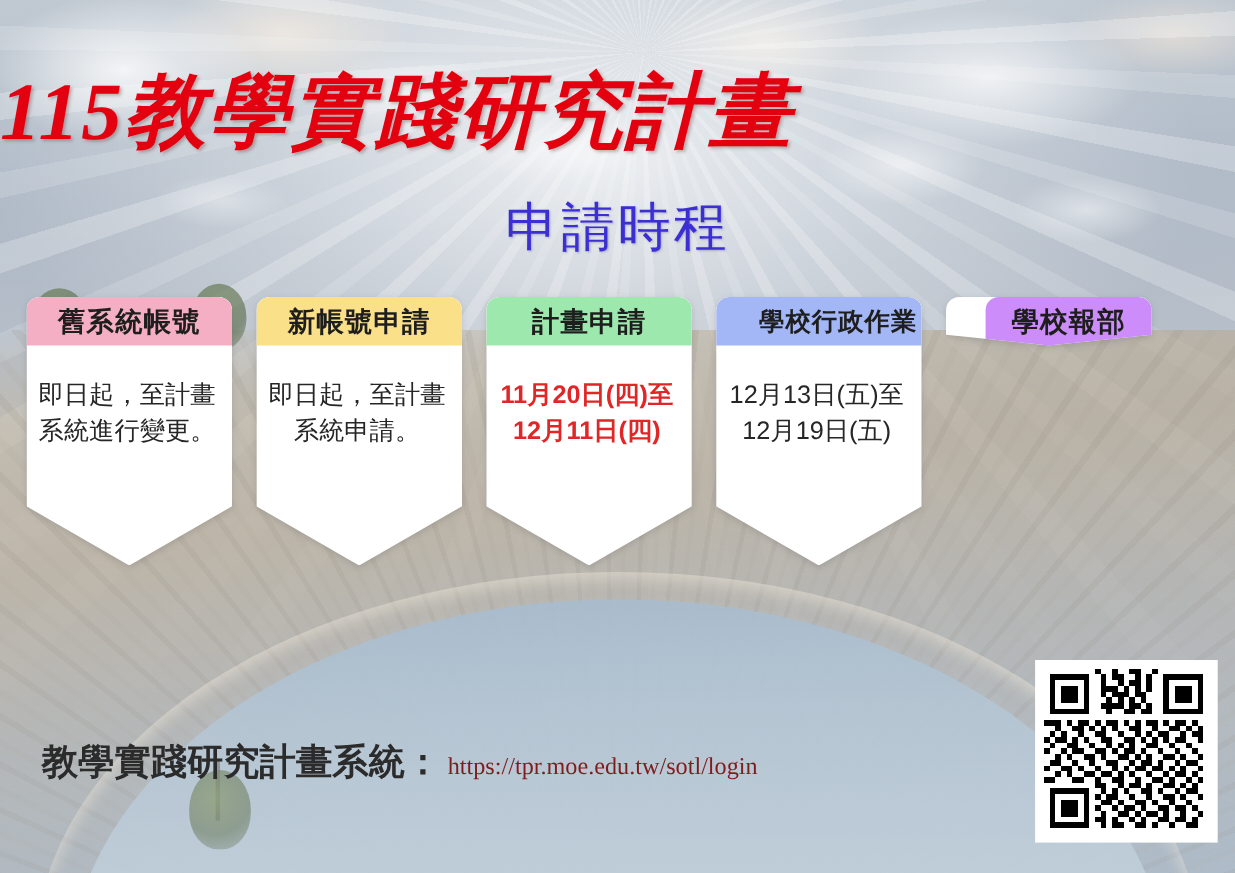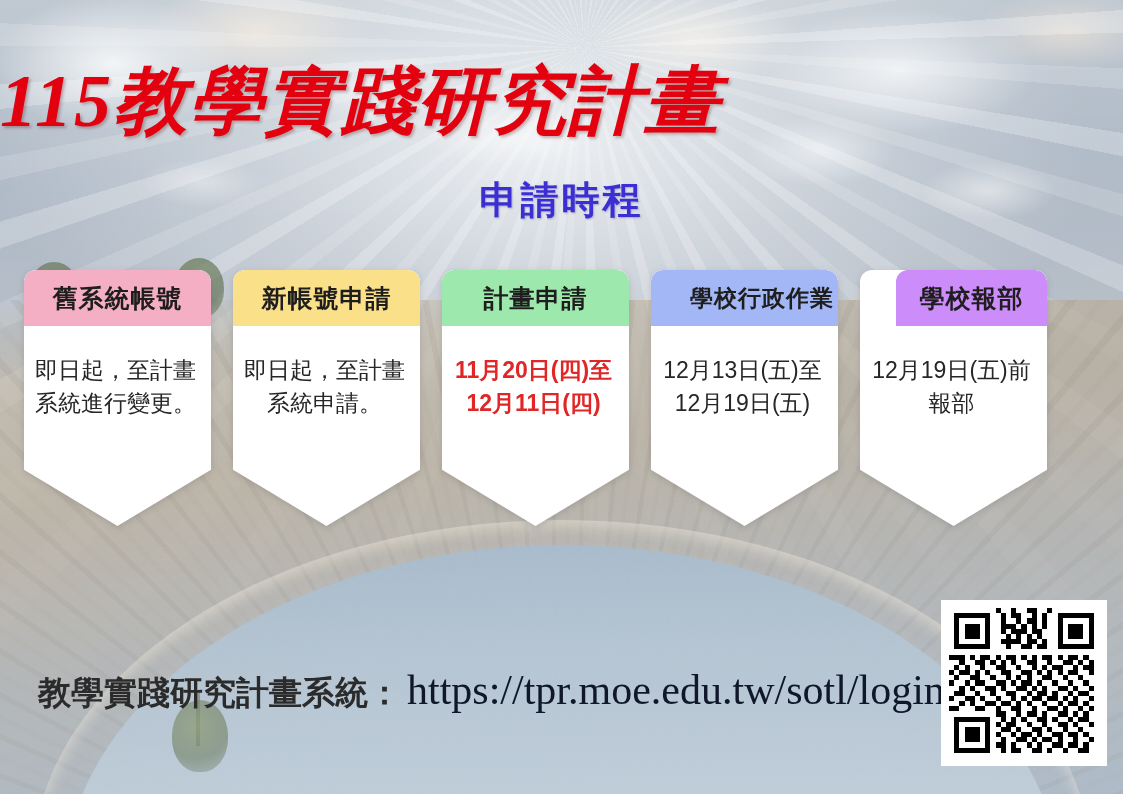--- a/index.html
+++ b/index.html
@@ -115,22 +115,22 @@
     color: #e3000f;
     text-shadow: 2px 2px 3px rgba(90,20,20,0.30);
     white-space: nowrap;
   }
   .title-sub {
     position: absolute;
     top: 175px;
     left: 0;
     width: 100%;
     text-align: center;
-    font-size: 38px;
-    font-weight: bold;
+    font-size: 48px;
+    font-weight: normal;
     letter-spacing: 3px;
     color: #3b2fd4;
     text-shadow: 1px 1px 2px rgba(30,20,120,0.28);
     white-space: nowrap;
   }
 
   
   .cards {
     position: absolute;
     top: 270px;
@@ -146,21 +146,21 @@
   }
   .card-body-shape {
     position: relative;
     background: #ffffff;
     border-radius: 12px 12px 0 0;
     -webkit-clip-path: polygon(0 0, 100% 0, 100% 78%, 50% 100%, 0 78%);
     clip-path: polygon(0 0, 100% 0, 100% 78%, 50% 100%, 0 78%);
     overflow: hidden;
   }
   .card-head {
-    height: 56px;
+    height: 44px;
     border-radius: 12px 12px 0 0;
     display: flex;
     align-items: center;
     justify-content: center;
     font-size: 25px;
     font-weight: bold;
     color: #1e1e1e;
     letter-spacing: 1px;
     white-space: nowrap;
   }
@@ -187,23 +187,23 @@
   }
   .footer-label {
     font-family: "Liberation Serif", "DejaVu Serif", serif;
     font-size: 33px;
     font-weight: bold;
     color: #2b2b2b;
     letter-spacing: 0px;
   }
   .footer-url {
     font-family: "Liberation Serif", "DejaVu Serif", serif;
-    font-size: 42px;
+    font-size: 22px;
     font-weight: normal;
-    color: #0f172a;
+    color: #7f1d1d;
     margin-left: 6px;
   }
 
   
   .qr-wrap {
     position: absolute;
     left: 941px;
     top: 600px;
     width: 166px;
     height: 166px;
@@ -279,24 +279,20 @@
         <div class="card-text">
           <span class="line">12月13日(五)至</span>
           <span class="line">12月19日(五)</span>
         </div>
       </div>
     </div>
 
     <div class="card">
       <div class="card-body-shape">
         <div class="card-head" style="background:#cc8cfa;margin-left:36px;">學校報部</div>
-        <div class="card-text">
-          <span class="line">12月19日(五)前</span>
-          <span class="line">報部</span>
-        </div>
       </div>
     </div>
 
   </div>
 
   <div class="footer">
     <span class="footer-label">教學實踐研究計畫系統：</span>
     <span class="footer-url">https://tpr.moe.edu.tw/sotl/login</span>
   </div>
 

